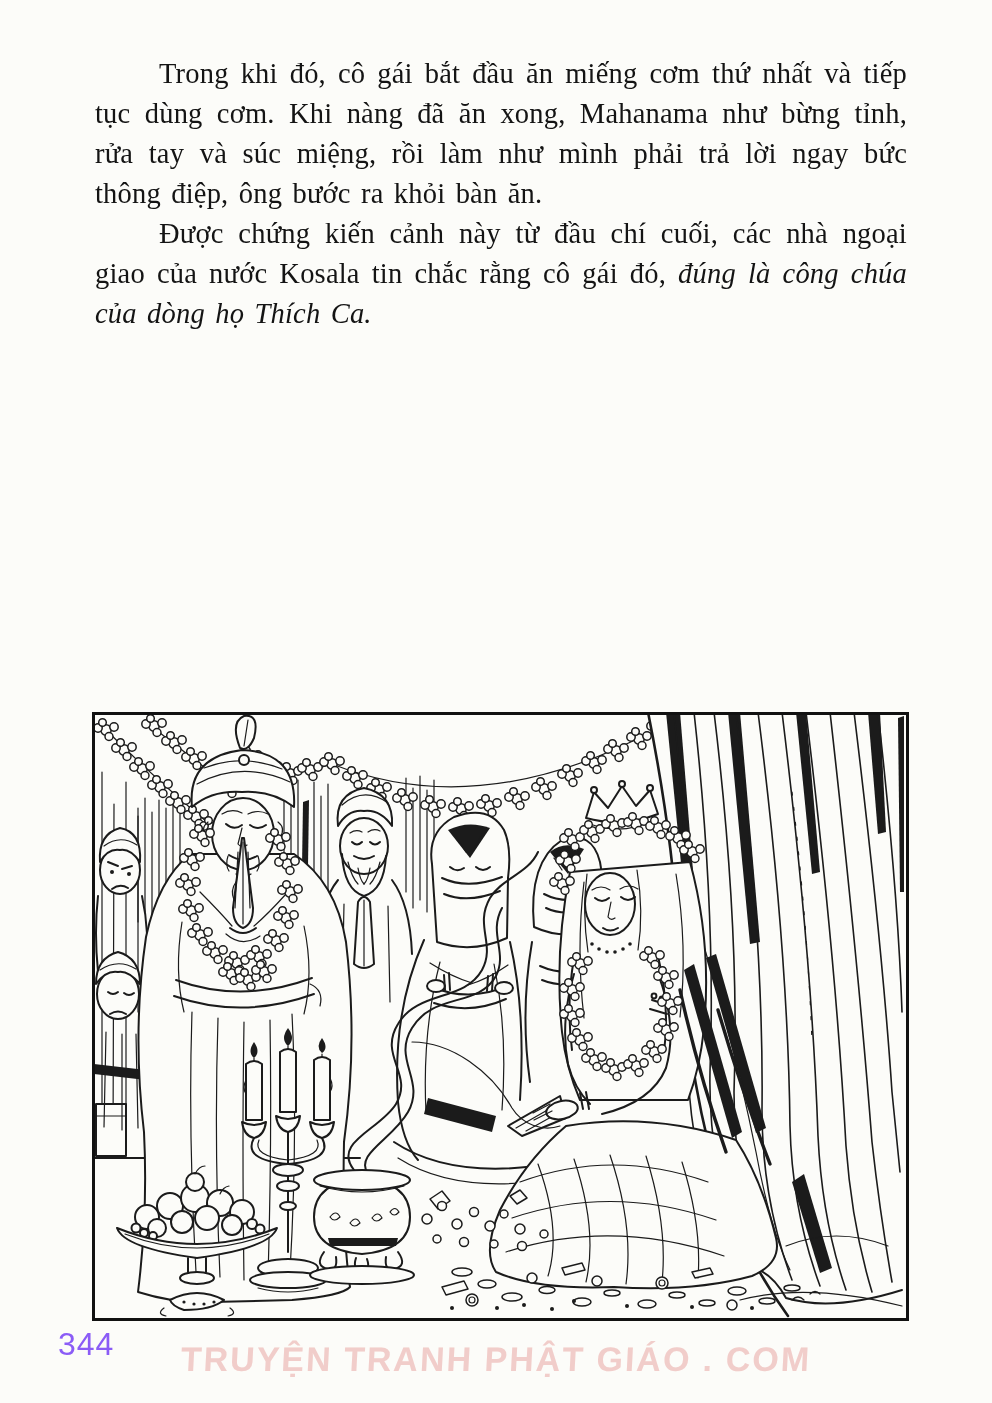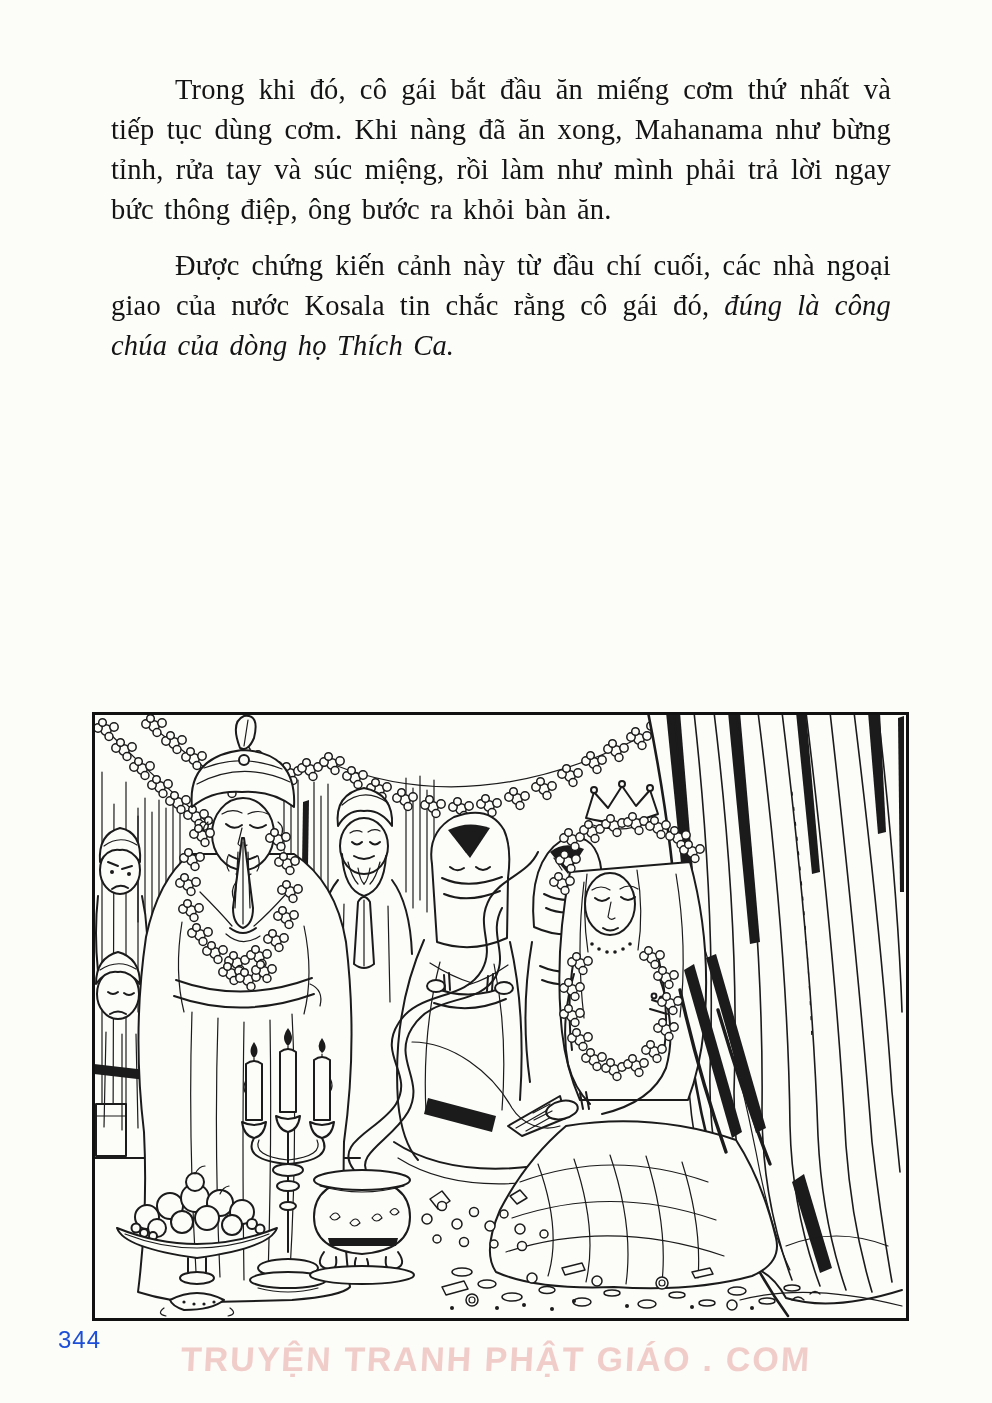--- a/index.html
+++ b/index.html
@@ -1,26 +1,26 @@
 <!DOCTYPE html>
 <html><head>
 <meta charset="utf-8">
 <style>
   html,body{margin:0;padding:0}
   body{width:992px;height:1403px;background:#ffffff}
   .page{position:relative;width:992px;height:1403px;background:#fcfcf9;overflow:hidden;
         font-family:"Liberation Serif",serif;color:#141414}
   .text-block{position:absolute;left:95px;top:54px;width:812px;text-align:justify;
         font-size:28.5px;line-height:40px;letter-spacing:.2px;word-spacing:3px}
-  .text-block p{margin:16px;text-indent:64px}
+  .text-block p{margin:0;text-indent:64px}
   .it{font-style:italic}
   .illustration{position:absolute;left:92px;top:712px;width:817px;height:609px;margin:0}
   .illustration svg{display:block;width:100%;height:100%}
   .page-number{position:absolute;left:58px;top:1326px;font-family:"Liberation Sans",sans-serif;
-        font-size:24px;color:#1d4ed8;letter-spacing:1px}
+        font-size:32px;color:#8b5cf6;letter-spacing:1px}
   .watermark{position:absolute;left:0;top:1340px;width:992px;text-align:center;
         font-family:"Liberation Sans",sans-serif;font-weight:bold;font-size:34px;
         letter-spacing:2px;color:#f1cdca;transform:skewX(-3deg);white-space:nowrap}
   
   .ln{fill:none;stroke:#1b1b1b;stroke-width:2;stroke-linecap:round;stroke-linejoin:round}
   .lnf{fill:#fcfcf9;stroke:#1b1b1b;stroke-width:2;stroke-linecap:round;stroke-linejoin:round}
   .dk{fill:#1b1b1b;stroke:none}
   .thin{stroke-width:1.2}
   .mid{stroke-width:1.6}
   .thick{stroke-width:3.4}

